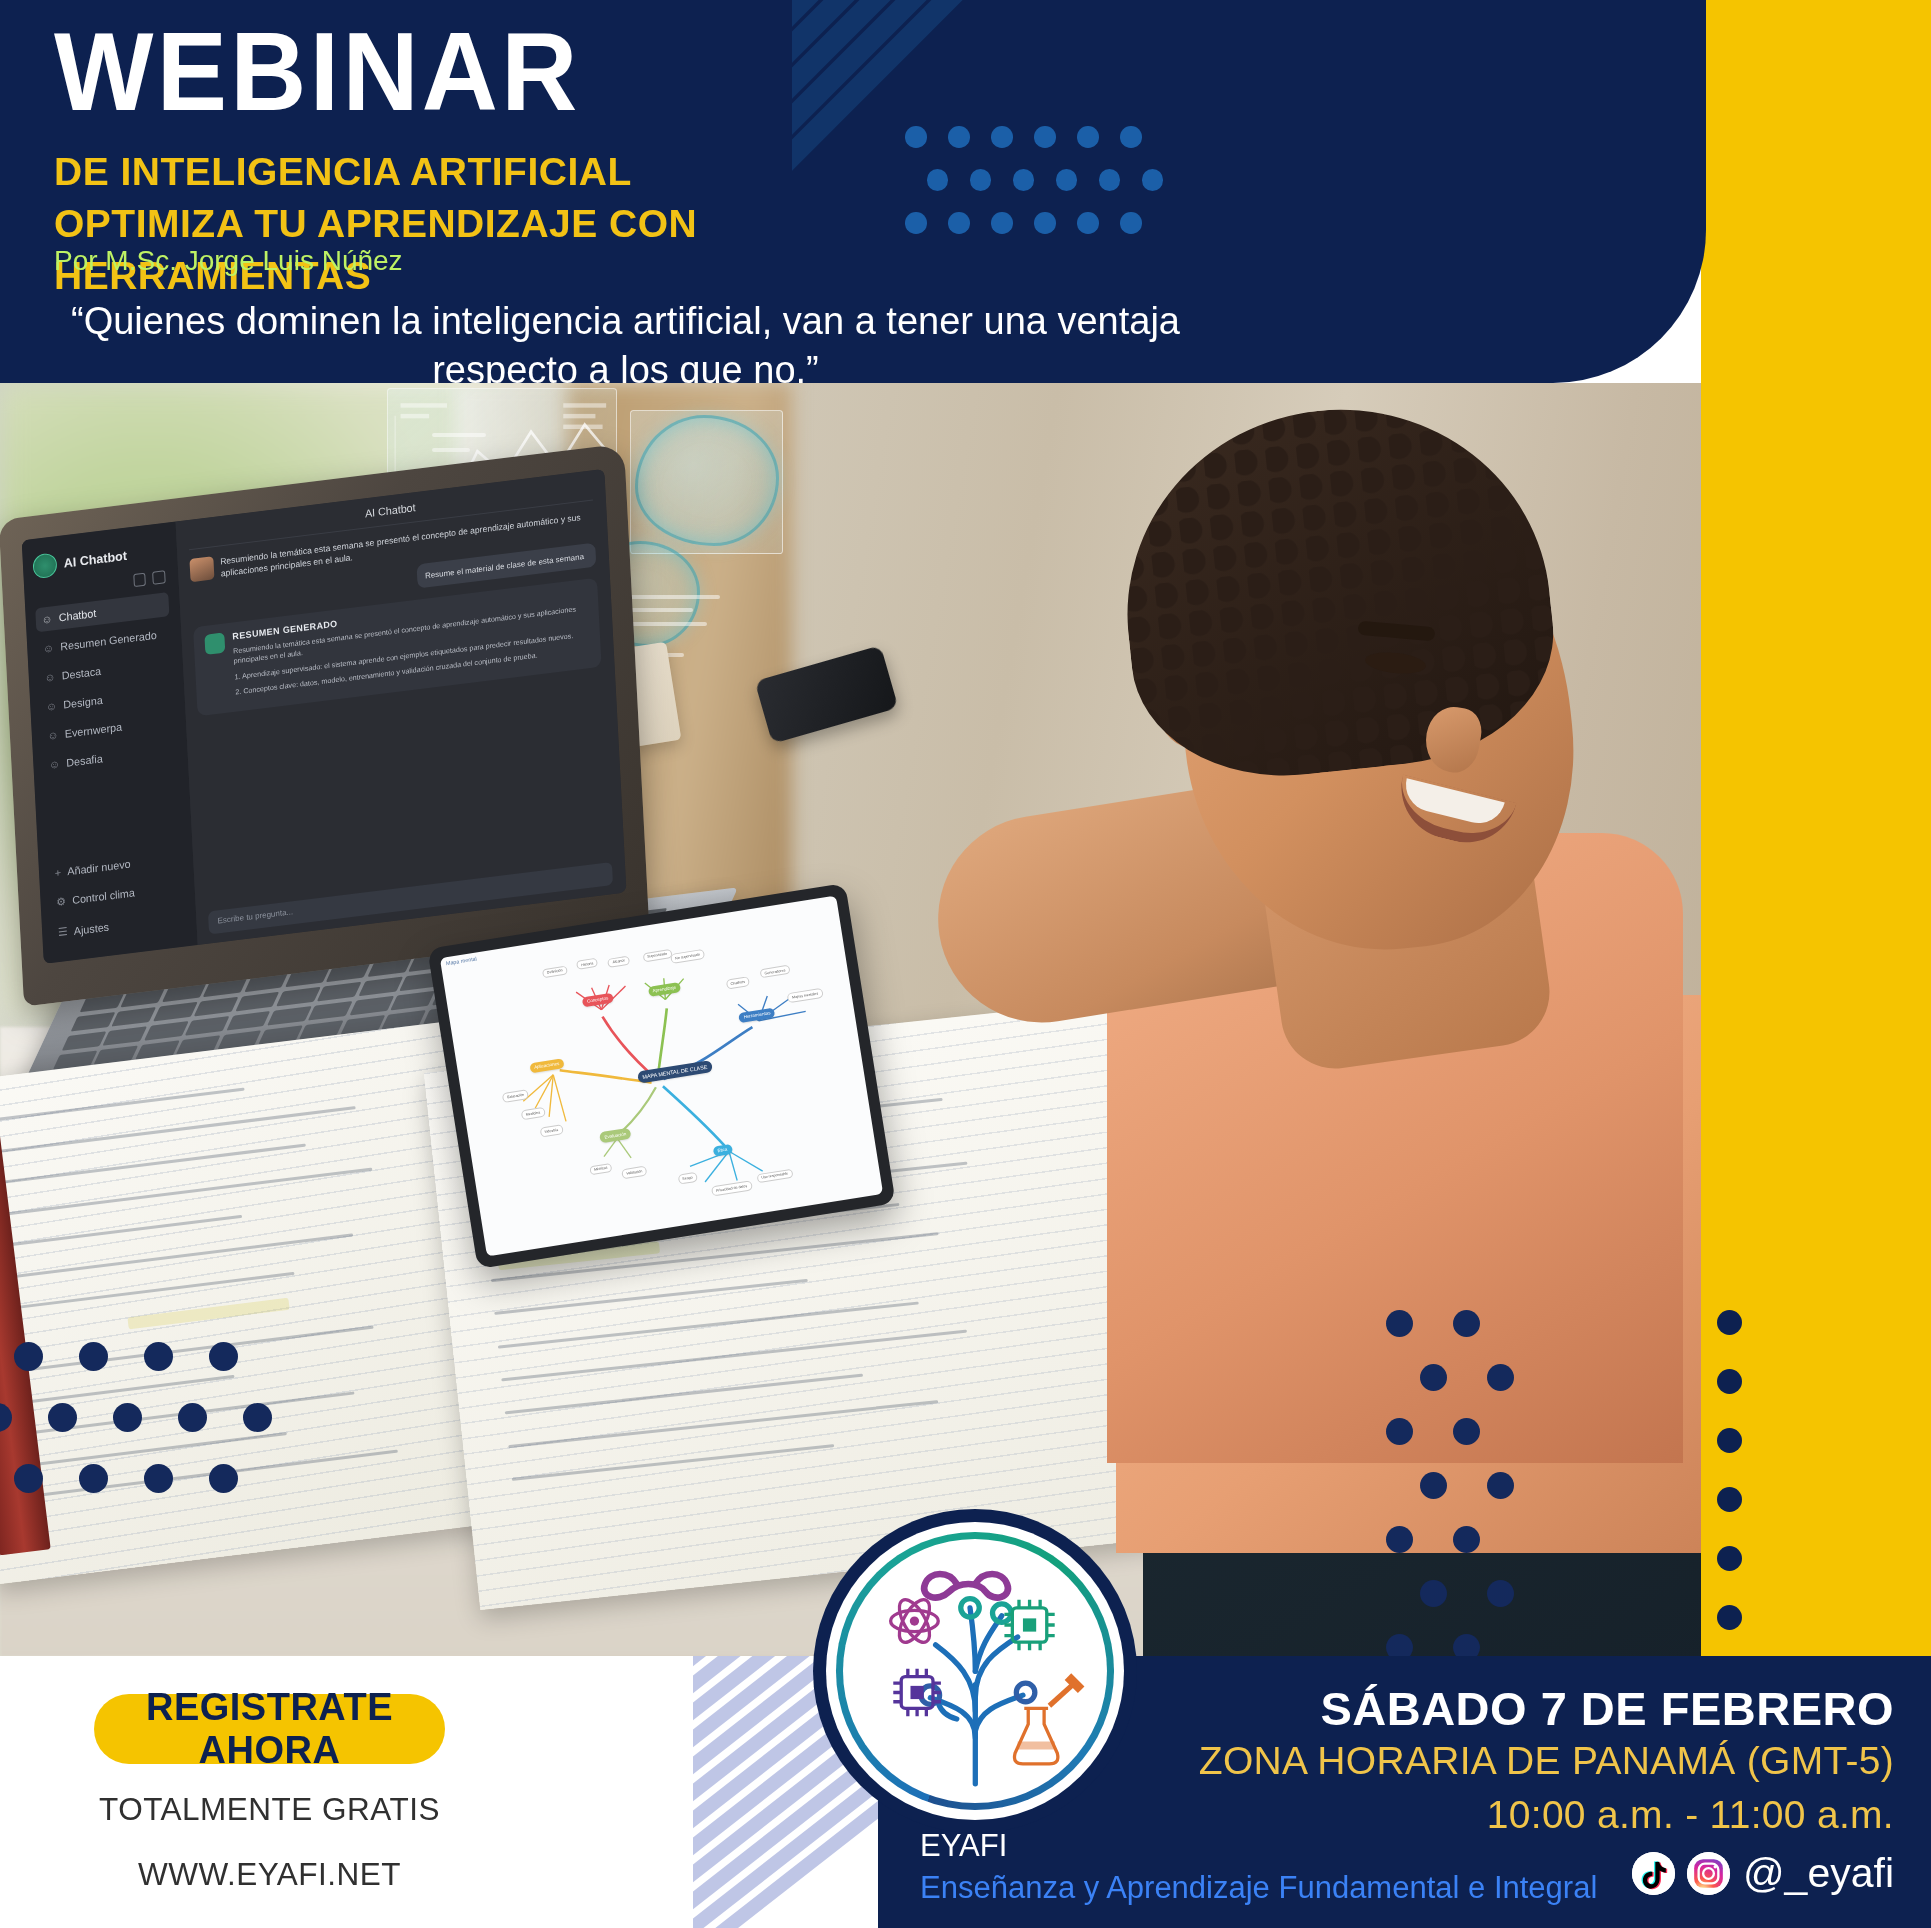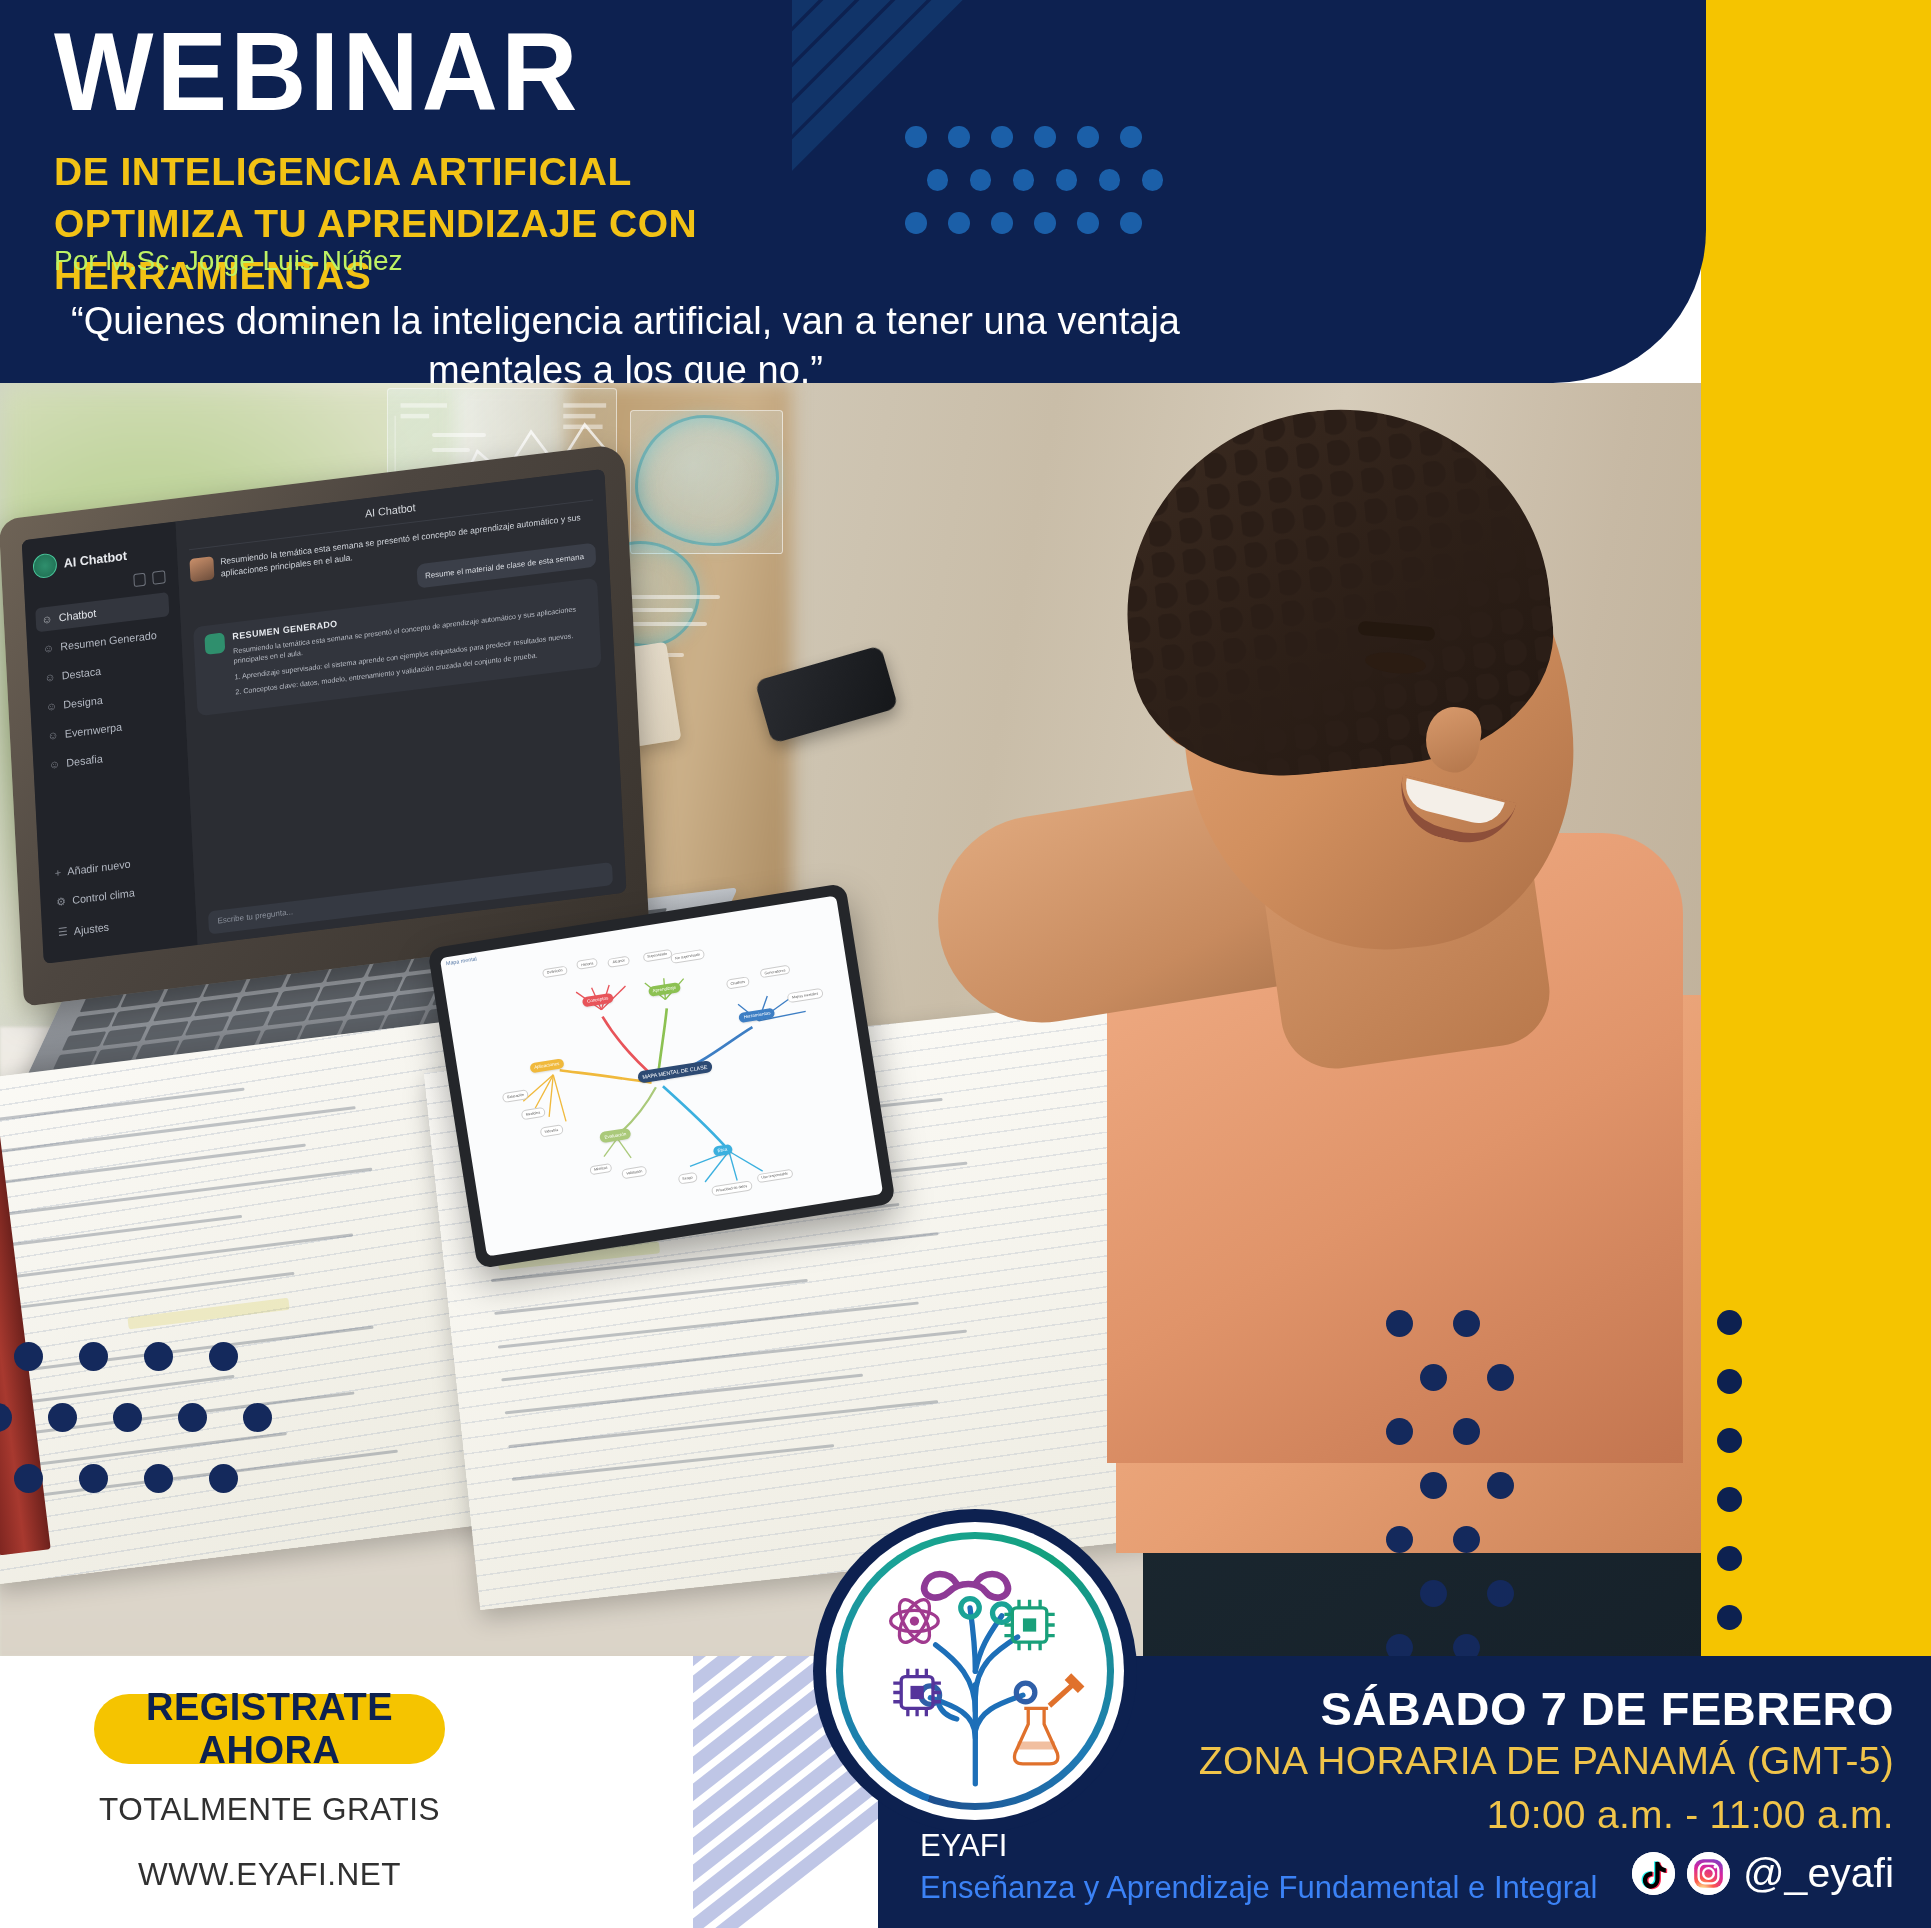--- a/index.html
+++ b/index.html
@@ -940,21 +940,21 @@
         <span></span>
         <span></span>
         <span></span>
     </div>
     <div class="h-title">WEBINAR</div>
     <div class="h-sub">
       <div>DE INTELIGENCIA ARTIFICIAL</div>
       <div>OPTIMIZA TU APRENDIZAJE CON HERRAMIENTAS</div>
     </div>
     <div class="h-by">Por M.Sc. Jorge Luis Núñez</div>
-    <div class="h-quote">“Quienes dominen la inteligencia artificial, van a tener una ventaja mentales a los que no.”</div>
+    <div class="h-quote">“Quienes dominen la inteligencia artificial, van a tener una ventaja respecto a los que no.”</div>
   </div>
 
   <div class="footer">
     <div class="foot-stripes">
       <i style="top:0px"></i>
         <i style="top:27px"></i>
         <i style="top:54px"></i>
       <i style="top:81px"></i>
         <i style="top:108px"></i>
         <i style="top:135px"></i>

